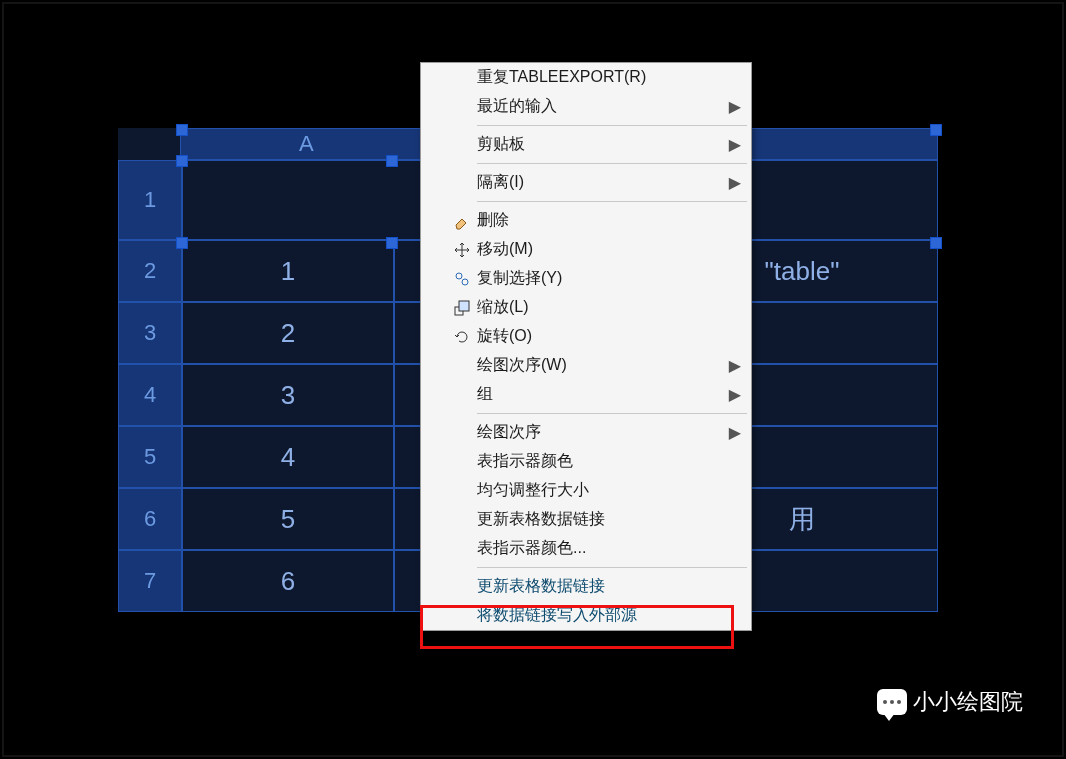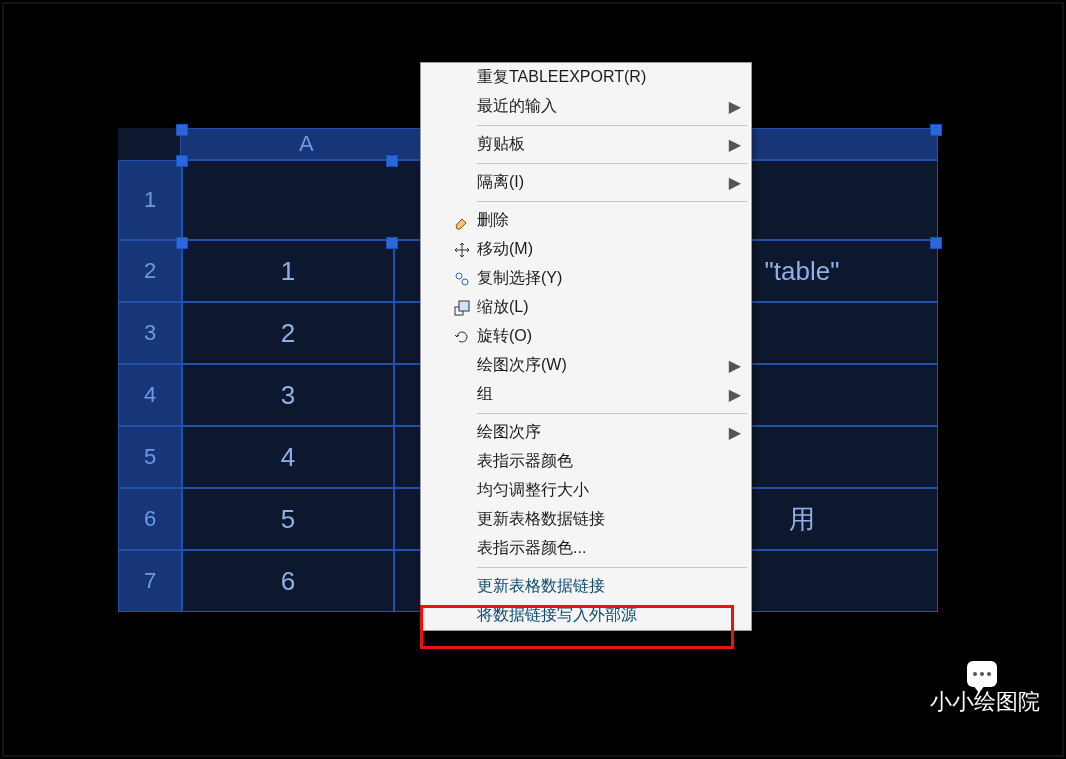--- a/index.html
+++ b/index.html
@@ -29,21 +29,21 @@
   .ctxmenu .row{display:flex;align-items:center;height:29px;padding:0 10px 0 6px;position:relative;}
   .ctxmenu .row.disabled{color:#0c4a6e;}
   .ctxmenu .icon{width:30px;display:flex;align-items:center;justify-content:center;}
   .ctxmenu .lbl{flex:1;white-space:nowrap;}
   .ctxmenu .sub{width:16px;text-align:right;color:#555;}
   .ctxmenu .sep{height:1px;background:#c9c9c9;margin:4px 4px 4px 36px;}
   .ctxmenu .icon svg{width:18px;height:18px;}
   .highlight-box{position:absolute;border:3px solid #e11;pointer-events:none;}
 
   
-  .watermark{position:absolute;right:26px;bottom:42px;display:flex;align-items:center;color:#fff;font-size:22px;flex-direction:column;}
+  .watermark{position:absolute;right:43px;bottom:42px;display:flex;align-items:center;color:#fff;font-size:22px;}
   .watermark .bubble{width:30px;height:26px;border-radius:6px;background:#fff;margin-right:6px;position:relative;display:flex;align-items:center;justify-content:center;}
   .watermark .bubble::after{content:"";position:absolute;left:6px;bottom:-6px;border-left:6px solid transparent;border-right:6px solid transparent;border-top:8px solid #fff;}
   .watermark .dots{display:flex;gap:3px;}
   .watermark .dots span{width:4px;height:4px;border-radius:50%;background:#555;}
 
   .frame{position:absolute;left:2px;top:2px;right:2px;bottom:2px;border:2px solid #141414;pointer-events:none;}
 </style>
 </head>
 <body>
 

